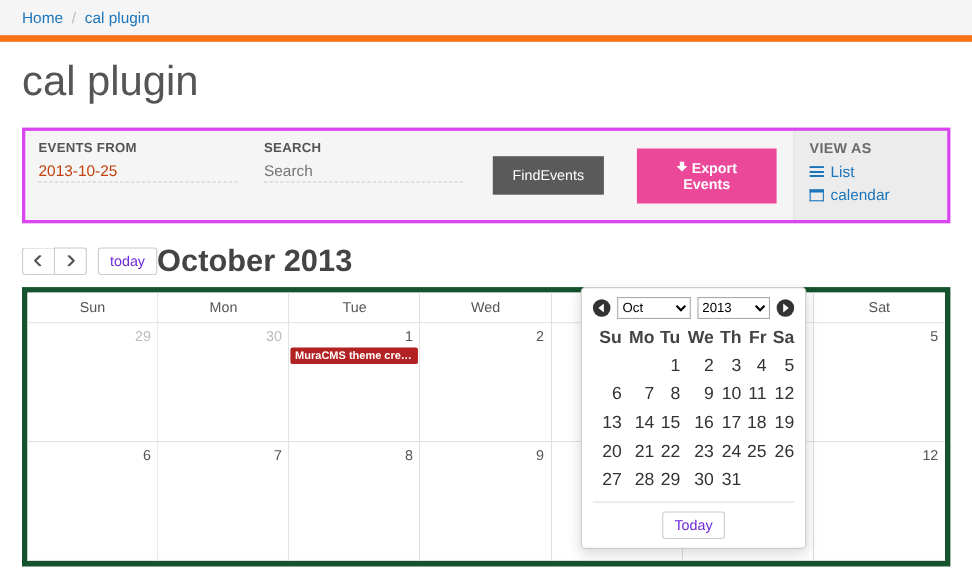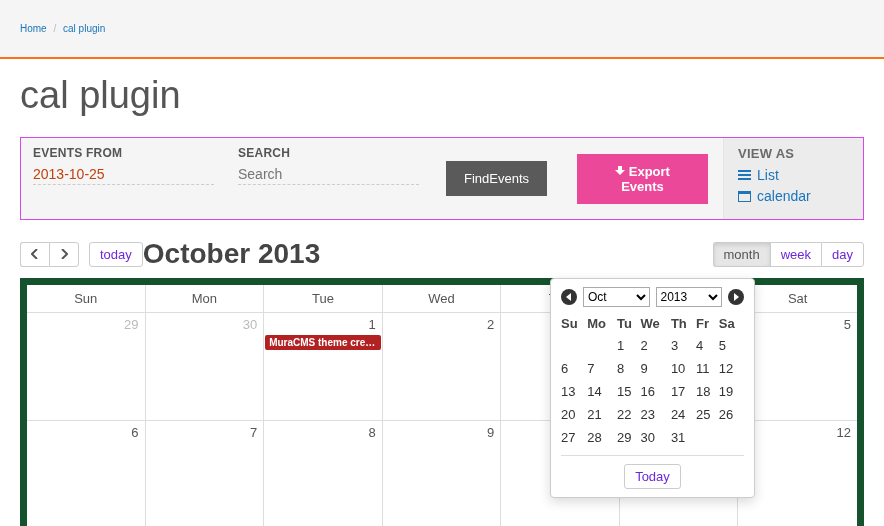--- a/index.html
+++ b/index.html
@@ -1,27 +1,27 @@
 <!DOCTYPE html>
 <html><head>
 <meta charset="utf-8">
 <style>
   *{box-sizing:border-box;margin:0;padding:0;font-family:"Helvetica Neue",Helvetica,Arial,sans-serif}
   body{background:#fff;color:#333;font-size:13px;width:884px}
   a{color:#1b75bb;text-decoration:none}
 
   
-  .crumb{background:#f5f5f5;border-bottom:2px solid #f97316;padding:23px 20px;font-size:10px}
+  .crumb{background:#f5f5f5;border-bottom:6px solid #f97316;padding:8px 20px;font-size:14px}
   .crumb .sep{color:#bbb;margin:0 4px}
 
   
   h1.page-title{font-size:38px;font-weight:300;color:#555;margin:15px 20px 20px}
 
   
-  .filterbar{display:flex;background:#f5f5f5;border:1px solid #d946ef;margin:16px 20px;padding:0}
+  .filterbar{display:flex;background:#f5f5f5;border:3px solid #d946ef;margin:16px 20px;padding:0}
   .filtercol{padding:8px 12px 12px 12px}
   .filtercol.grow{flex:0 0 180px}
   .filtercol .lbl{font-size:12px;font-weight:700;color:#555;letter-spacing:.02em;margin-bottom:4px;display:block}
   .ghost{color:#c2410c;font-size:14px;border-bottom:1px dashed #ccc;padding:2px 0;min-width:140px;display:inline-block;background:transparent;border-top:none;border-left:none;border-right:none;outline:none}
   .btn{display:inline-block;padding:10px 18px;font-size:13px;border:none;cursor:pointer;border-radius:0}
   .btn-dark{background:#5a5a5a;color:#fff}
   .btn-export{background:#ec4899;color:#fff;font-weight:600}
   .filterbar .btncol{align-self:center;padding:10px 15px}
   .filterbar .spacer{flex:1}
   .viewas{background:#ececec;padding:8px 14px 12px;border-left:1px solid #e5e5e5;min-width:140px}
@@ -42,38 +42,38 @@
   .btngrp .btn-sm:first-child{border-radius:3px 0 0 3px;border-right:none}
   .btngrp .btn-sm:last-child{border-radius:0 3px 3px 0}
   .btngrp.right .btn-sm{border-right:none}
   .btngrp.right .btn-sm:last-child{border-right:1px solid #ccc}
   .btn-sm.active{background:#e6e6e6;color:#555;box-shadow:inset 0 2px 4px rgba(0,0,0,.12)}
   .today-btn{margin-left:10px}
   .cal-title{flex:1;text-align:left;font-size:28px;font-weight:700;color:#444}
   .viewpick{margin-left:auto}
 
   
-  .calendar{margin:0 20px 20px;border:7px solid #14532d}
+  .calendar{margin:0 20px 20px;border:5px solid #14532d}
   .cal-head{display:grid;grid-template-columns:repeat(7,1fr)}
   .cal-head div{padding:6px 0;text-align:center;font-size:13px;color:#555;border-right:1px solid #ddd;border-bottom:1px solid #ddd;background:#fff}
   .cal-head div:last-child{border-right:none}
   .cal-body{display:grid;grid-template-columns:repeat(7,1fr)}
   .cell{height:108px;border-right:1px solid #ddd;border-bottom:1px solid #ddd;position:relative;background:#fff}
   .cell:nth-child(7n){border-right:none}
   .dnum{position:absolute;top:4px;right:6px;font-size:13px;color:#555}
   .dnum.other{color:#bbb}
   .event{position:absolute;top:22px;left:1px;right:1px;background:#b22222;color:#fff;font-size:10px;padding:2px 4px;border-radius:2px;white-space:nowrap;overflow:hidden;text-overflow:ellipsis;font-weight:600}
 
   
-  .dp{position:absolute;top:0;left:550px;width:205px;background:#fff;border:1px solid #ccc;border-radius:4px;box-shadow:0 4px 12px rgba(0,0,0,.15);padding:8px 10px;z-index:50}
+  .dp{position:absolute;top:0;left:528px;width:205px;background:#fff;border:1px solid #ccc;border-radius:4px;box-shadow:0 4px 12px rgba(0,0,0,.15);padding:8px 10px;z-index:50}
   .dp-top{display:flex;align-items:center;gap:6px;margin-bottom:6px}
   .dp-arrow{width:16px;height:16px;border-radius:8px;background:#333;color:#fff;display:flex;align-items:center;justify-content:center;border:none;cursor:pointer}
   .dp-arrow svg{width:8px;height:8px;fill:#fff}
   .dp select{flex:1;font-size:12px;border:1px solid #aaa;background:#fff;height:20px}
-  .dp table{width:100%;border-collapse:collapse;font-size:13px;text-align:left}
+  .dp table{width:100%;border-collapse:collapse;font-size:16px;text-align:right}
   .dp th{font-weight:700;color:#444;padding:3px 0}
   .dp td{padding:4px 0;color:#333;cursor:pointer}
   .dp .today-row{border-top:1px solid #ddd;margin-top:6px;padding-top:8px;text-align:center}
 
   
   .gridwrap{position:relative;margin:0}
 </style>
 </head>
 <body>
 
@@ -125,25 +125,20 @@
         </svg>
     </button>
     <button class="btn-sm">
       <svg width="8" height="10" viewBox="0 0 8 10">
           <path d="M2 0l5 5-5 5" fill="none" stroke="#555" stroke-width="2"></path>
         </svg>
     </button>
   </span>
   <button class="btn-sm today-btn">today</button>
   <div class="cal-title">October 2013</div>
-  <span class="btngrp right viewpick">
-    <button class="btn-sm active">month</button>
-    <button class="btn-sm">week</button>
-    <button class="btn-sm">day</button>
-  </span>
 </div>
 
 <div class="gridwrap">
   <div class="calendar">
     <div class="cal-head" id="cal-head">
         <div>Sun</div>
         <div>Mon</div>
         <div>Tue</div>
         <div>Wed</div>
         <div>Thu</div>

